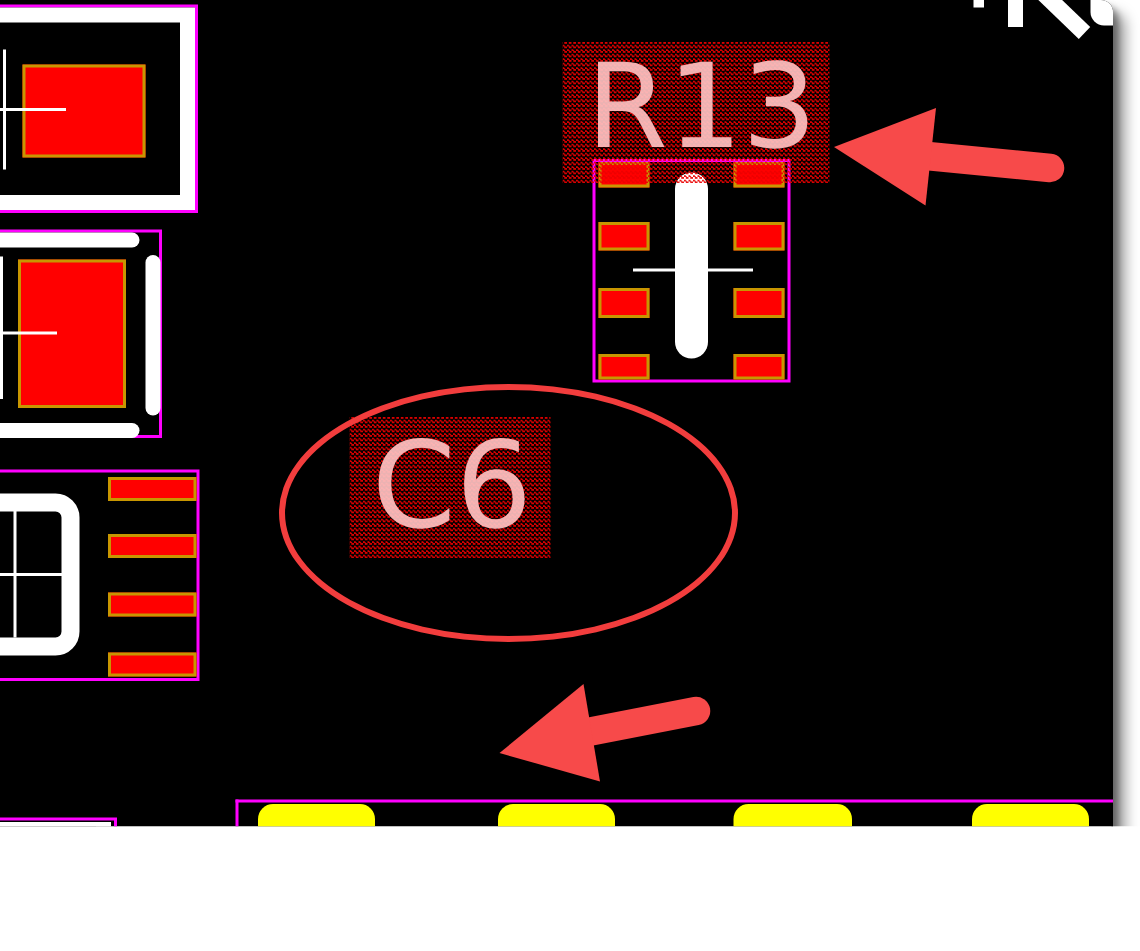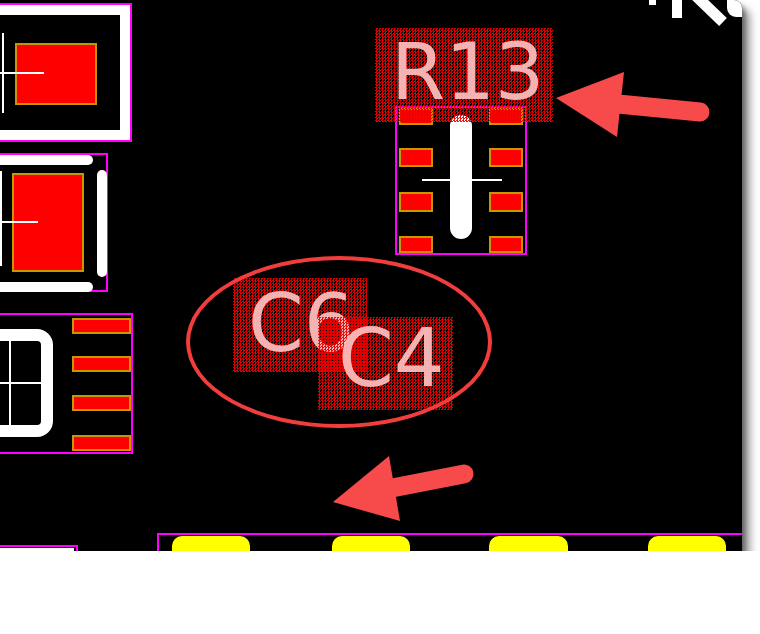--- a/index.html
+++ b/index.html
@@ -90,23 +90,20 @@
       <div class="silkbar" style="left:64px;top:548px;width:10px;height:68px;border-radius:0;"></div>
       <div class="pad" style="left:-6px;top:583px;width:48px;height:40px;"></div>
     </div>
 
     <div class="hl" style="left:375px;top:28px;width:178px;height:94px;">
       <div class="des" style="left:16px;top:5px;font-size:78px;">R13</div>
     </div>
     <div class="hl" style="left:233px;top:278px;width:134px;height:94px;">
       <div class="des" style="left:15px;top:6px;font-size:80px;">C6</div>
     </div>
-    <div class="hl" style="left:318px;top:317px;width:135px;height:93px;">
-      <div class="des" style="left:20px;top:2px;font-size:80px;">C4</div>
-    </div>
 
     <div class="ellipse" style="left:186px;top:256px;width:306px;height:172px;"></div>
 
     <svg class="abs" style="left:0;top:0;pointer-events:none;" width="742" height="616" viewBox="0 0 742 616">
 
       <g>
         <line x1="618" y1="104" x2="700" y2="112" stroke="#f74a4a" stroke-width="19" stroke-linecap="round"></line>
         <polygon points="556,98 624,72 617,137" fill="#f74a4a"></polygon>
       </g>
 

